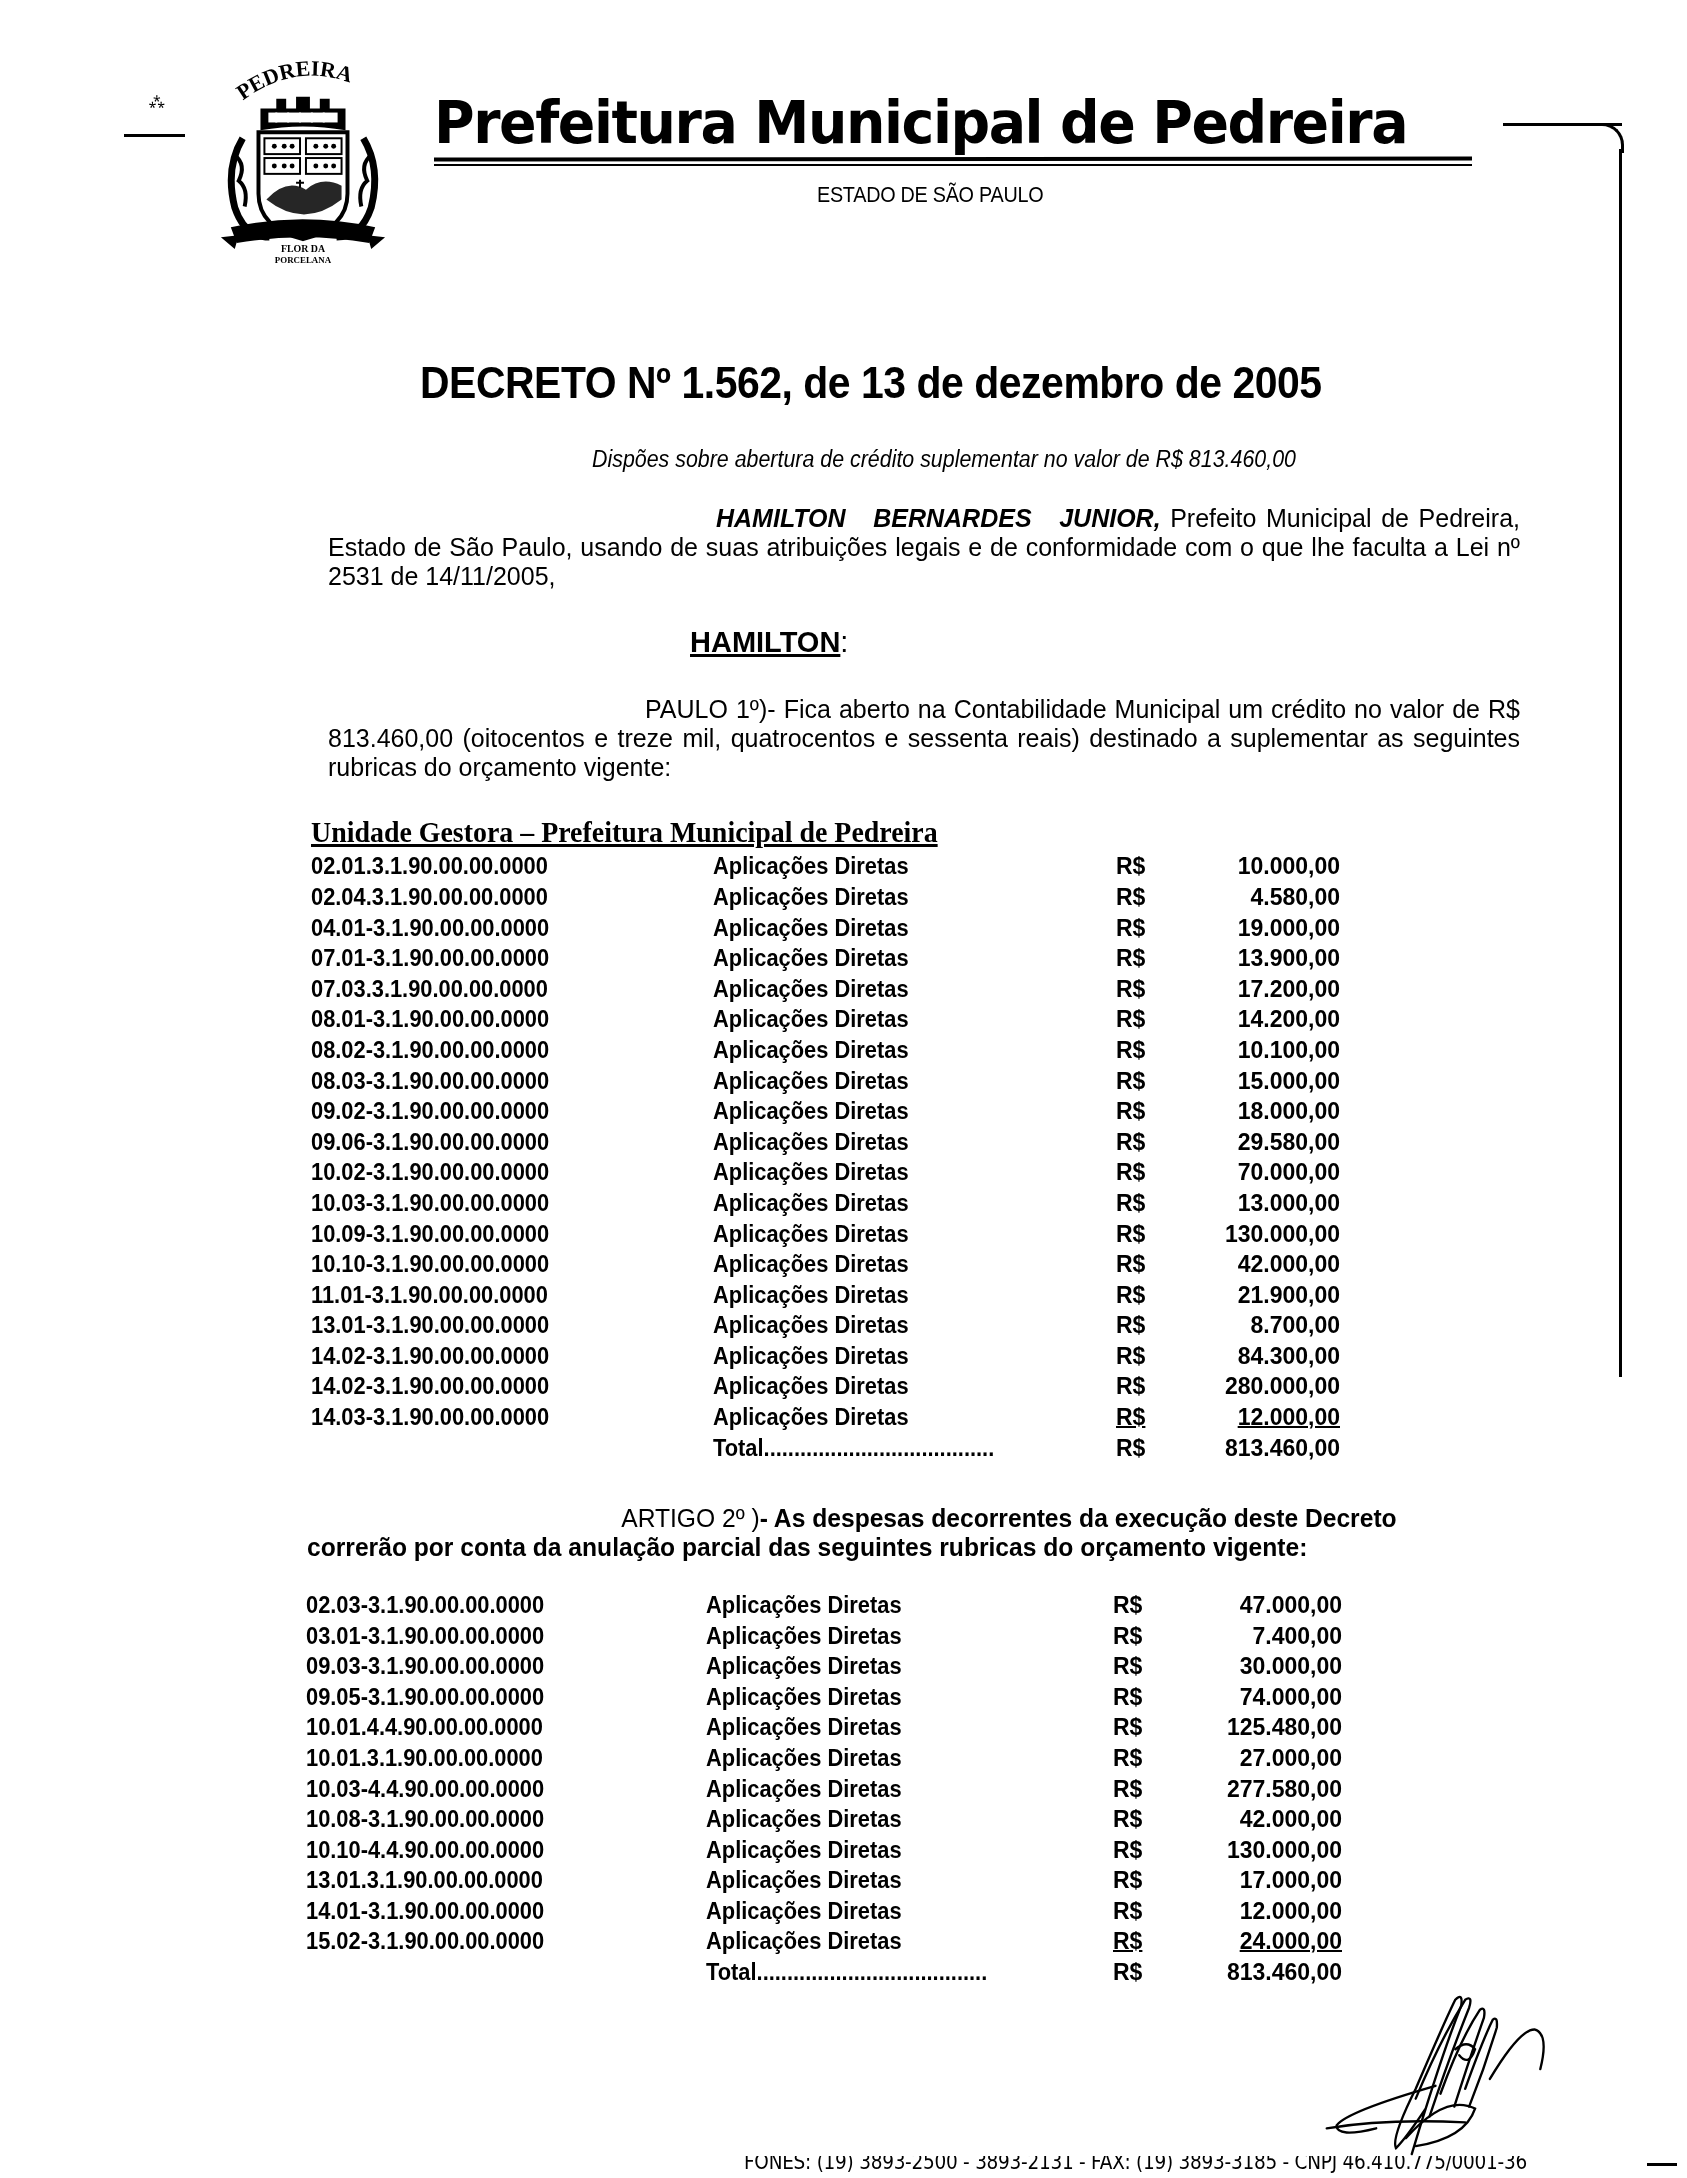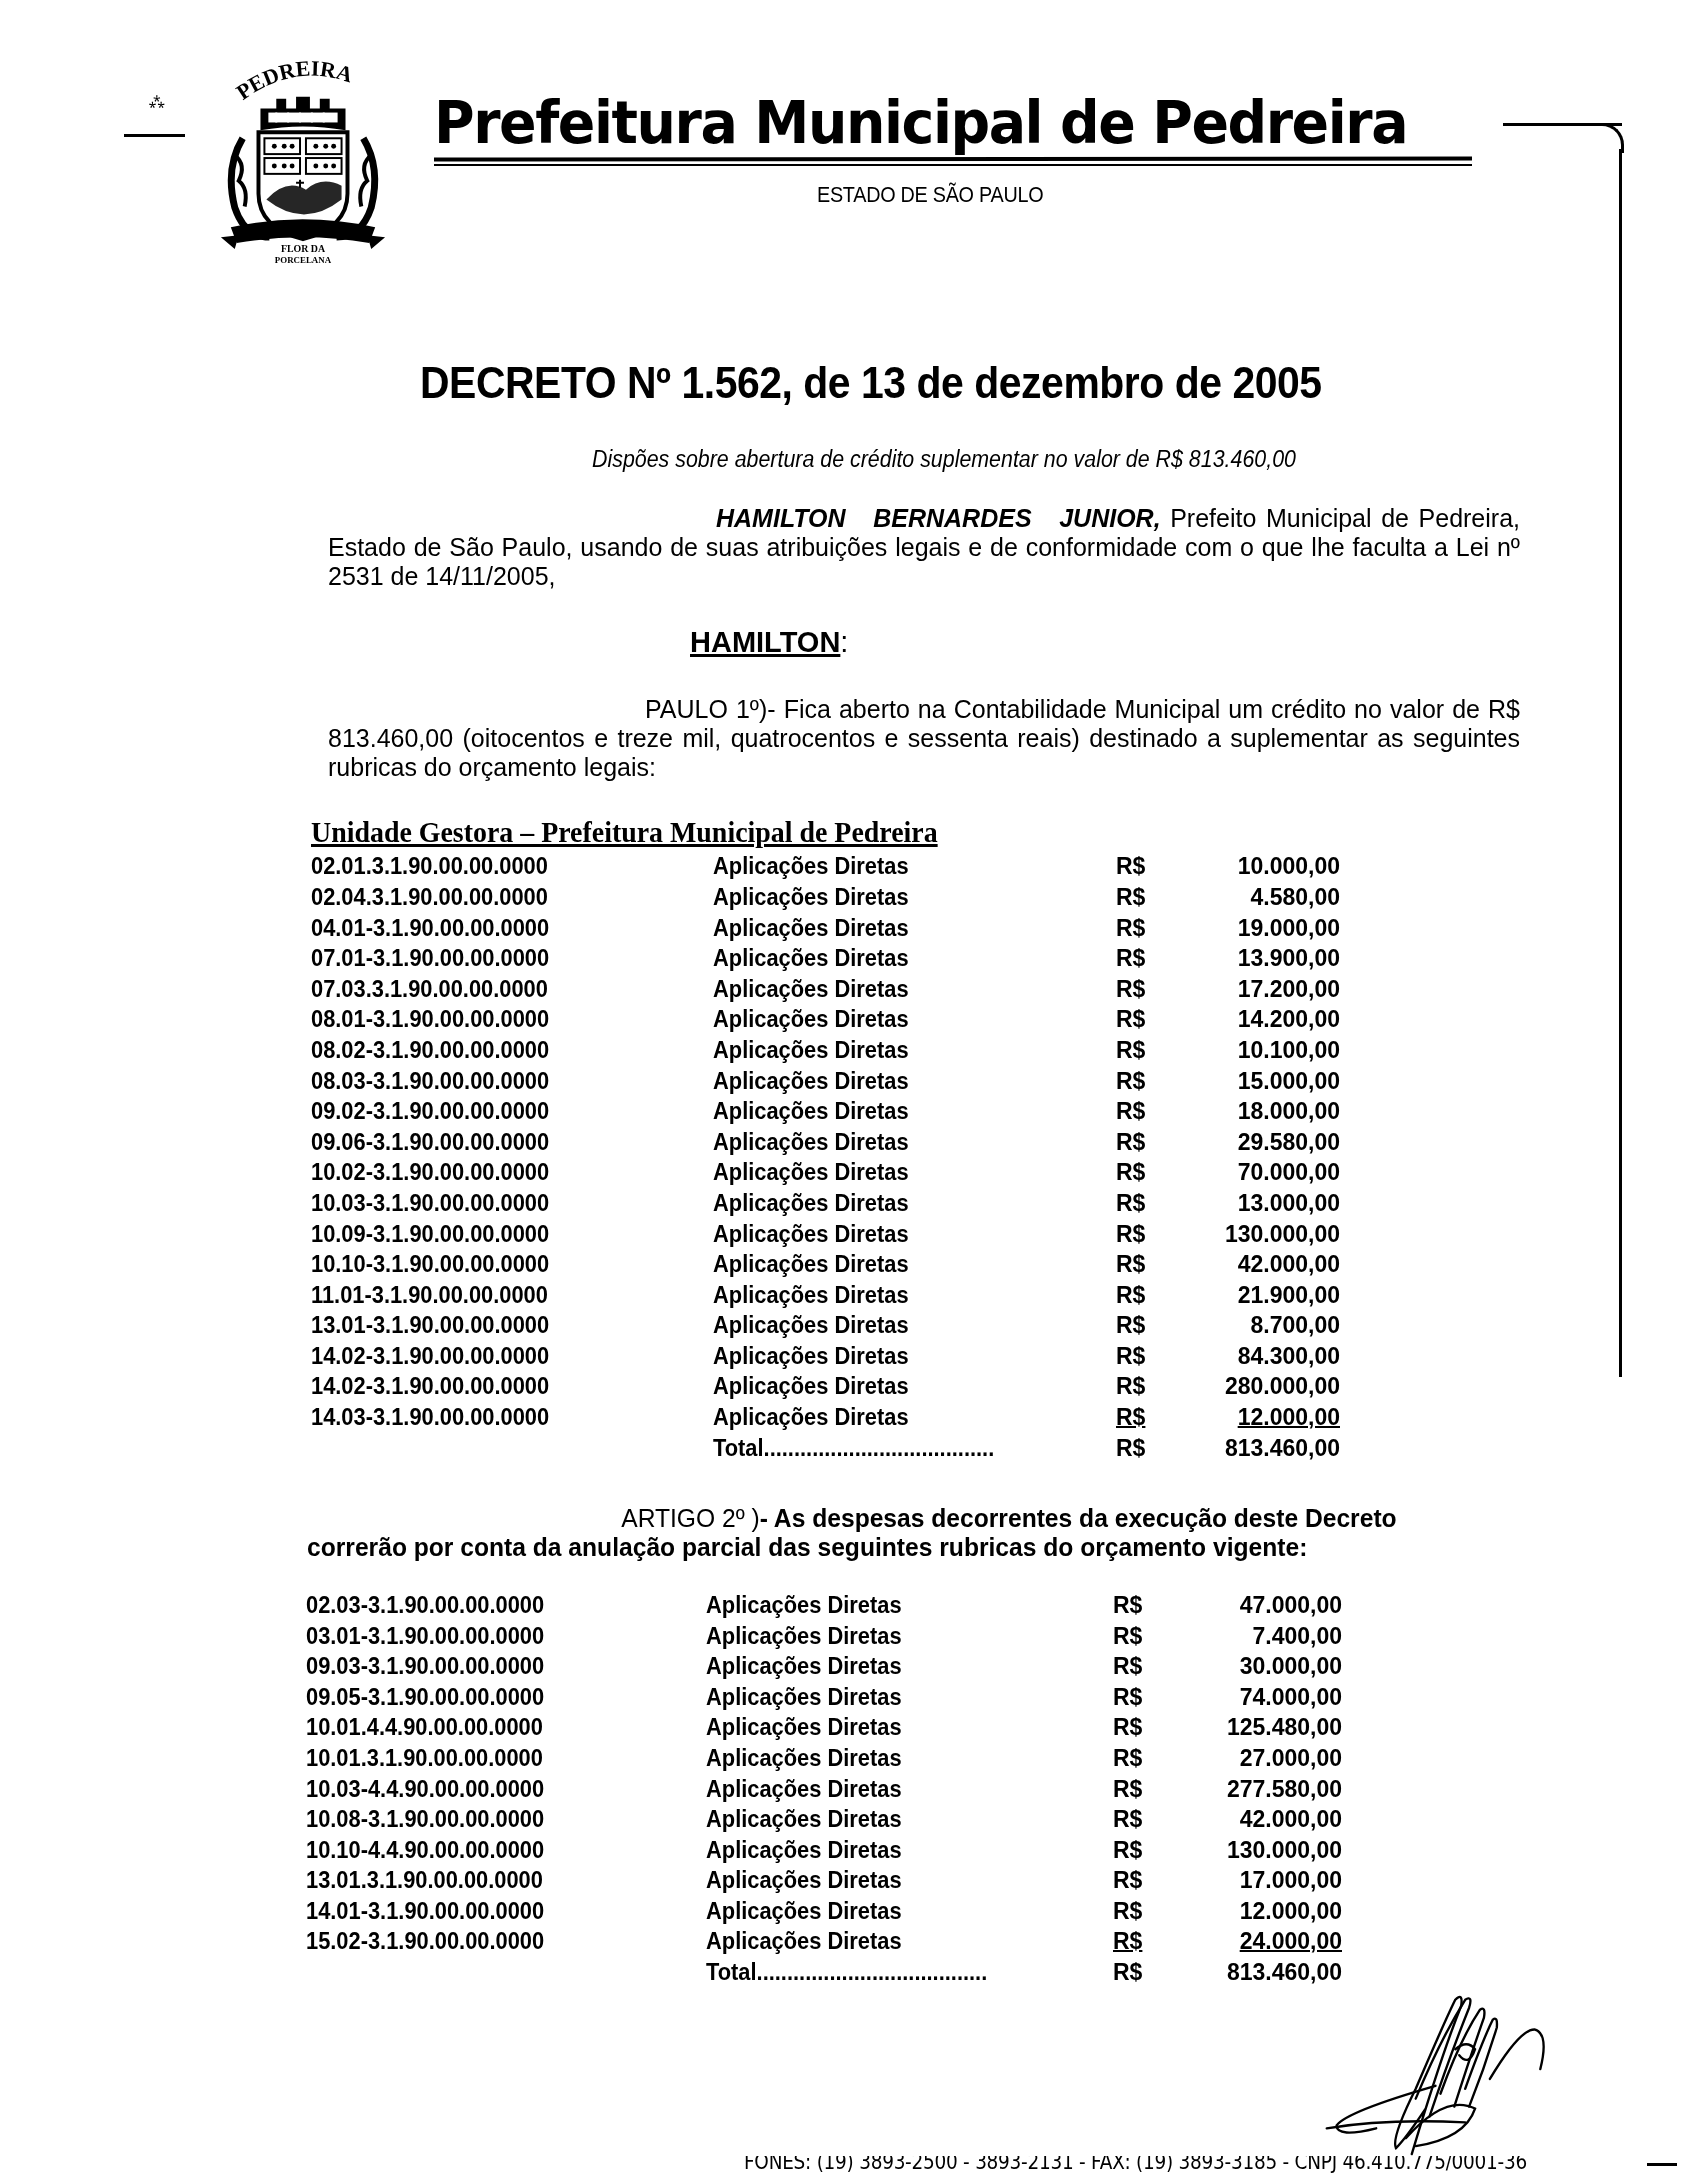--- a/index.html
+++ b/index.html
@@ -121,21 +121,21 @@
 <div class="abs frame-corner"></div>
 <div class="abs frame-right"></div>
 
 <div class="abs decree-title">DECRETO Nº 1.562, de 13 de dezembro de 2005</div>
 <div class="abs ementa">Dispões sobre abertura de crédito suplementar  no valor  de R$  813.460,00</div>
 
 <div class="abs para preamble"><b>HAMILTON BERNARDES JUNIOR,</b><span> Prefeito Municipal de Pedreira, Estado de São Paulo, usando de suas atribuições legais e de conformidade com o que lhe faculta a Lei nº 2531 de 14/11/2005,</span></div>
 
 <div class="abs decreta"><span>HAMILTON</span><span style="text-decoration:none;display:inline-block;font-weight:normal">:</span></div>
 
-<div class="abs para art1"><span class="lbl">PAULO 1º)</span><span>- Fica aberto na Contabilidade Municipal um crédito  no valor de R$ 813.460,00 (oitocentos e treze mil, quatrocentos e sessenta reais) destinado a suplementar as seguintes rubricas do orçamento legais:</span></div>
+<div class="abs para art1"><span class="lbl">PAULO 1º)</span><span>- Fica aberto na Contabilidade Municipal um crédito  no valor de R$ 813.460,00 (oitocentos e treze mil, quatrocentos e sessenta reais) destinado a suplementar as seguintes rubricas do orçamento vigente:</span></div>
 
 <div class="abs unit-heading">Unidade Gestora – Prefeitura Municipal de Pedreira</div>
 
 <div id="t1">
     <div class="row" style="top: 853px;">
       <span class="code">02.01.3.1.90.00.00.0000</span>
       <span class="desc">Aplicações Diretas</span>
       <span class="cur">R$</span>
       <span class="val">10.000,00</span>
     </div>

